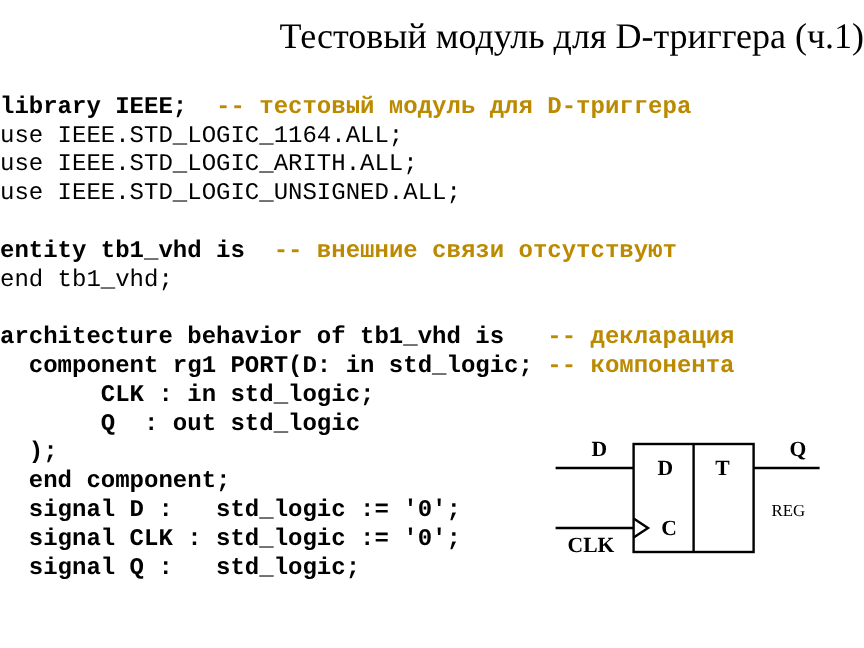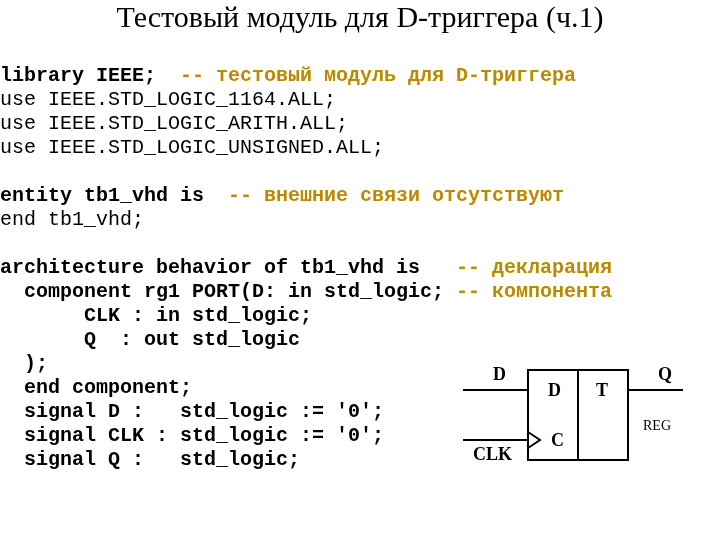--- a/index.html
+++ b/index.html
@@ -8,21 +8,22 @@
     width: 720px;
     height: 540px;
     background: #fff;
     font-family: "Times New Roman", serif;
     color: #000;
     position: relative;
     overflow: hidden;
   }
   .title {
     font-size: 30px;
-    text-align: center;
+    text-align: right;
+    padding-top: 14px;
     padding-bottom: 6px;
     font-family: "Times New Roman", serif;
   }
   .code {
     font-family: "Courier New", monospace;
     font-size: 20px;
     line-height: 1.2;
     white-space: pre;
     font-weight: bold;
   }

